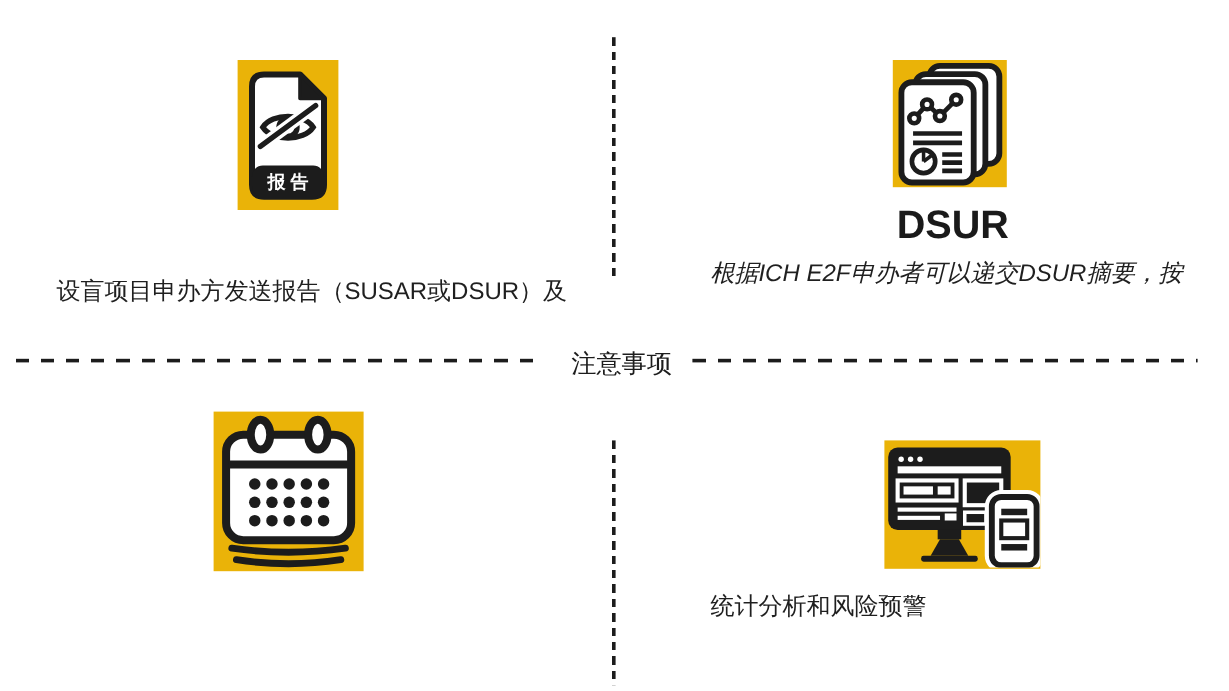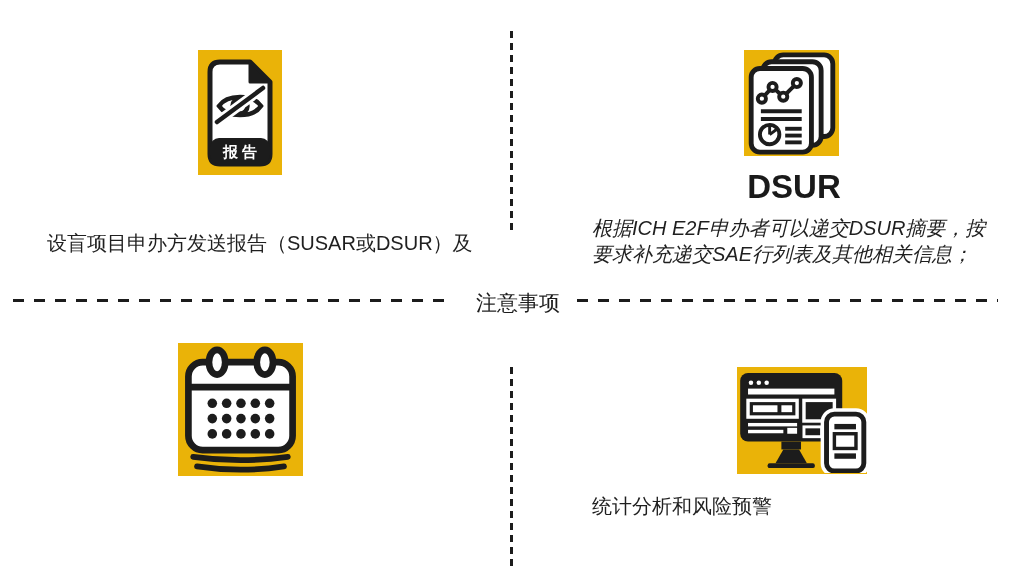--- a/index.html
+++ b/index.html
@@ -100,21 +100,20 @@
       <circle cx="25" cy="85" r="10" fill="#ffffff" stroke="#1c1c1c" stroke-width="4"></circle>
       <path d="M25,85 L25,75 M25,85 L33,79" stroke="#1c1c1c" stroke-width="3" fill="none"></path>
       <line x1="41" y1="79" x2="58" y2="79" stroke="#1c1c1c" stroke-width="4"></line>
       <line x1="41" y1="86" x2="58" y2="86" stroke="#1c1c1c" stroke-width="4"></line>
       <line x1="41" y1="93" x2="58" y2="93" stroke="#1c1c1c" stroke-width="4"></line>
     </svg>
   </div>
   <div class="abs dsur-heading" style="left:714px; top:168px;">DSUR</div>
   <div class="abs caption" style="left:592px; top:215px;font-style:italic;">
     <div>根据ICH E2F申办者可以递交DSUR摘要，按</div>
-    <div>要求补充递交SAE行列表及其他相关信息；</div>
   </div>
 
   <div class="abs tile" style="left:178px; top:343px; width:125px; height:133px;">
     <svg width="125" height="130" viewBox="0 0 125 136">
       <rect x="8" y="18" width="109" height="92" rx="15" fill="#ffffff" stroke="#1c1c1c" stroke-width="7"></rect>
       <ellipse cx="38" cy="18" rx="8.5" ry="13" fill="#ffffff" stroke="#1c1c1c" stroke-width="7"></ellipse>
       <ellipse cx="88" cy="18" rx="8.5" ry="13" fill="#ffffff" stroke="#1c1c1c" stroke-width="7"></ellipse>
       <line x1="10" y1="44" x2="115" y2="44" stroke="#1c1c1c" stroke-width="7"></line>
       <g fill="#1c1c1c">
         <circle cx="33" cy="61" r="5"></circle>

